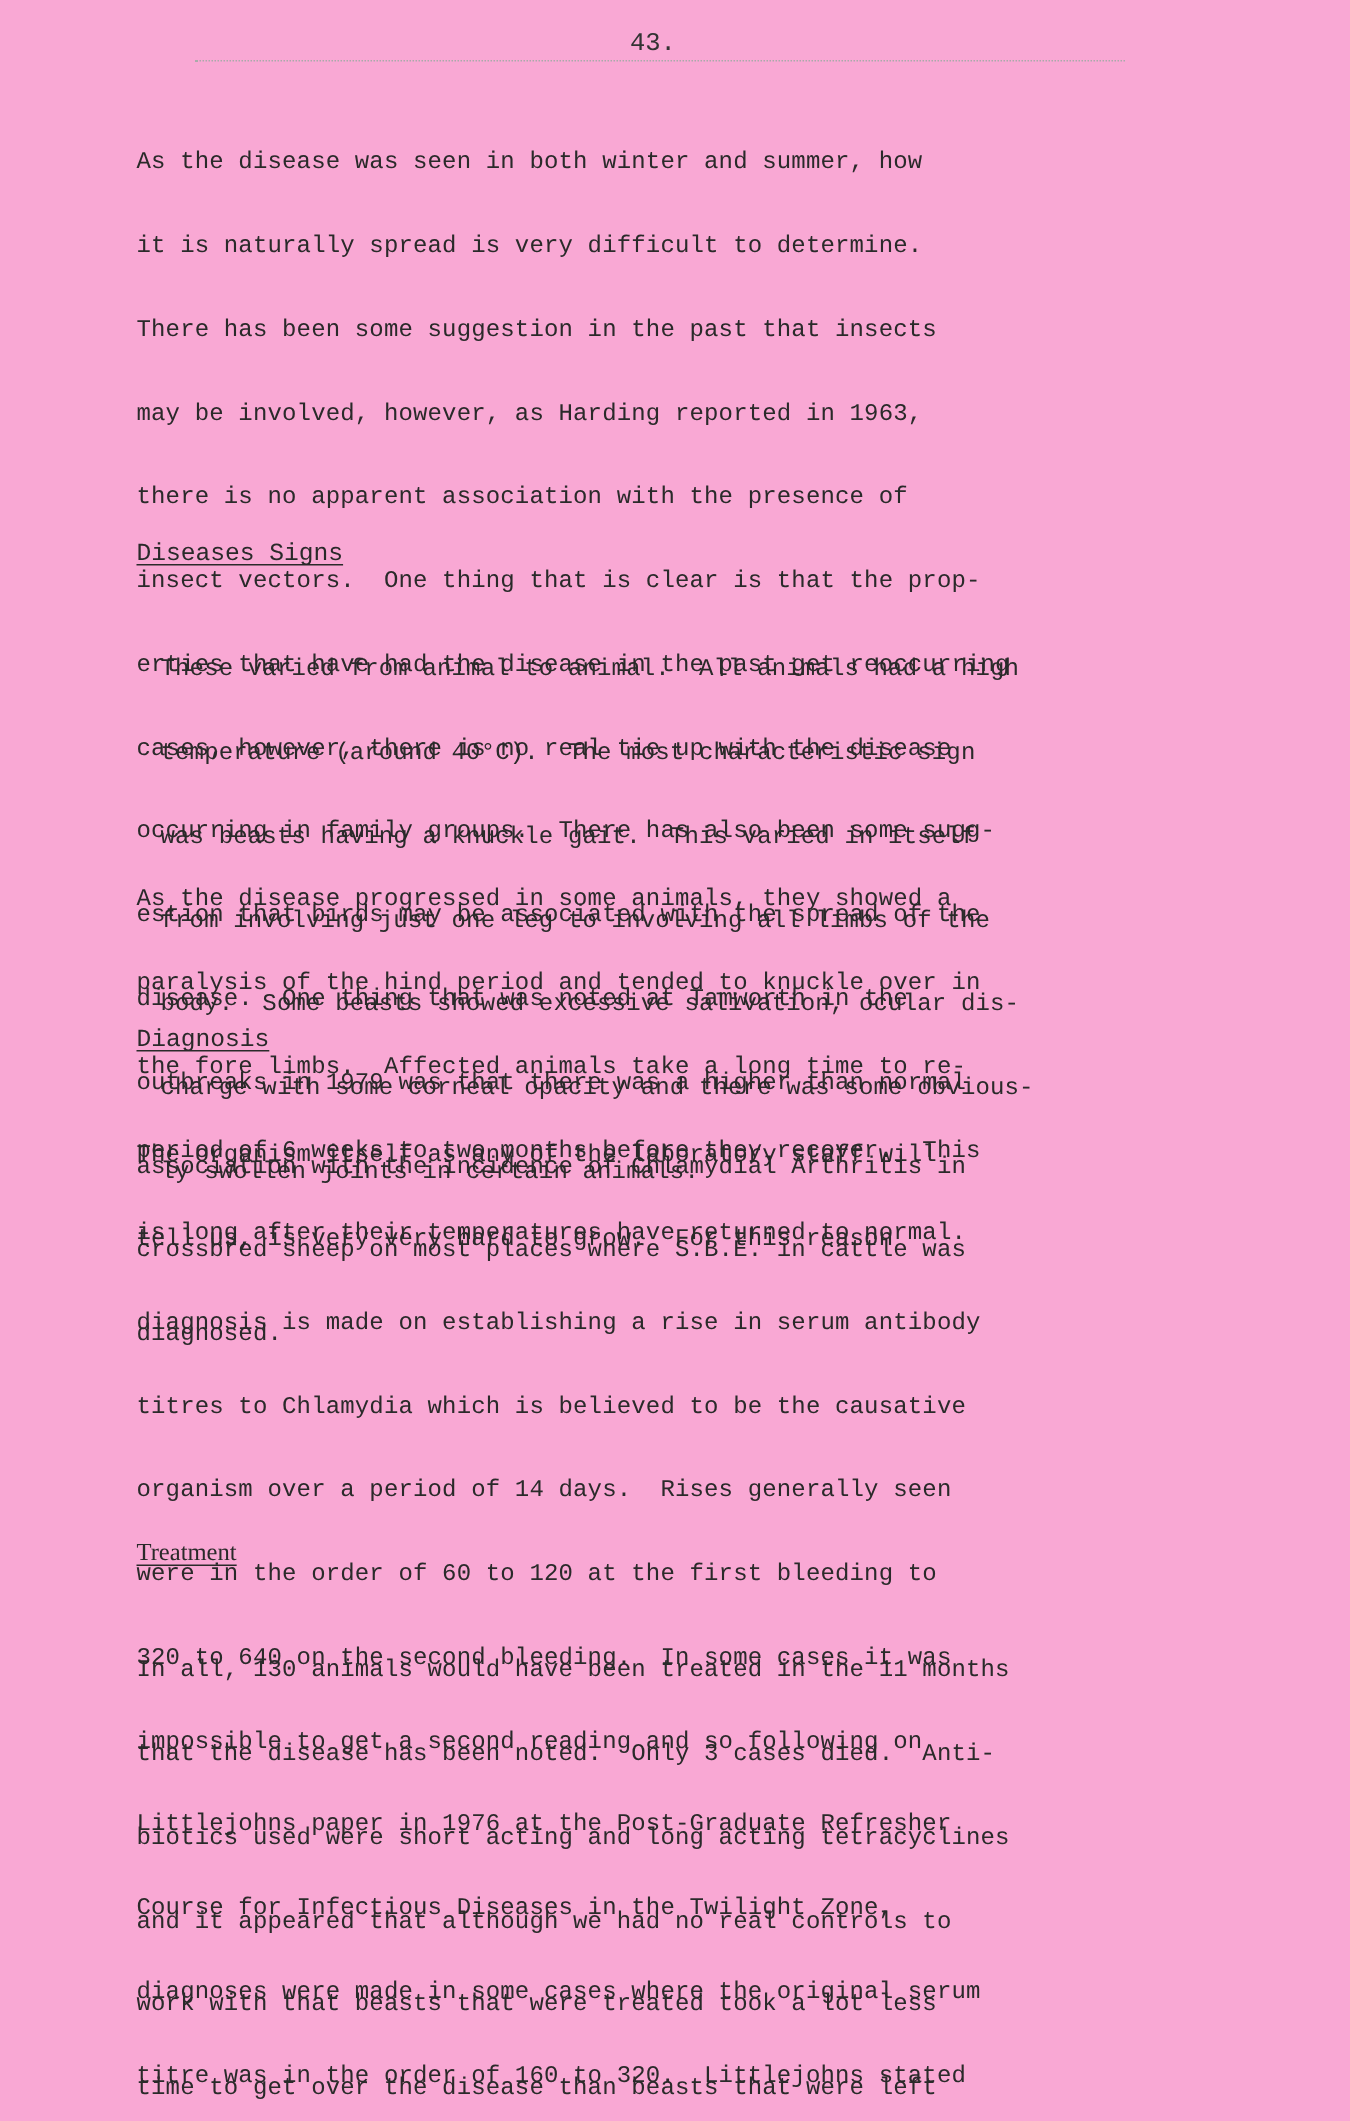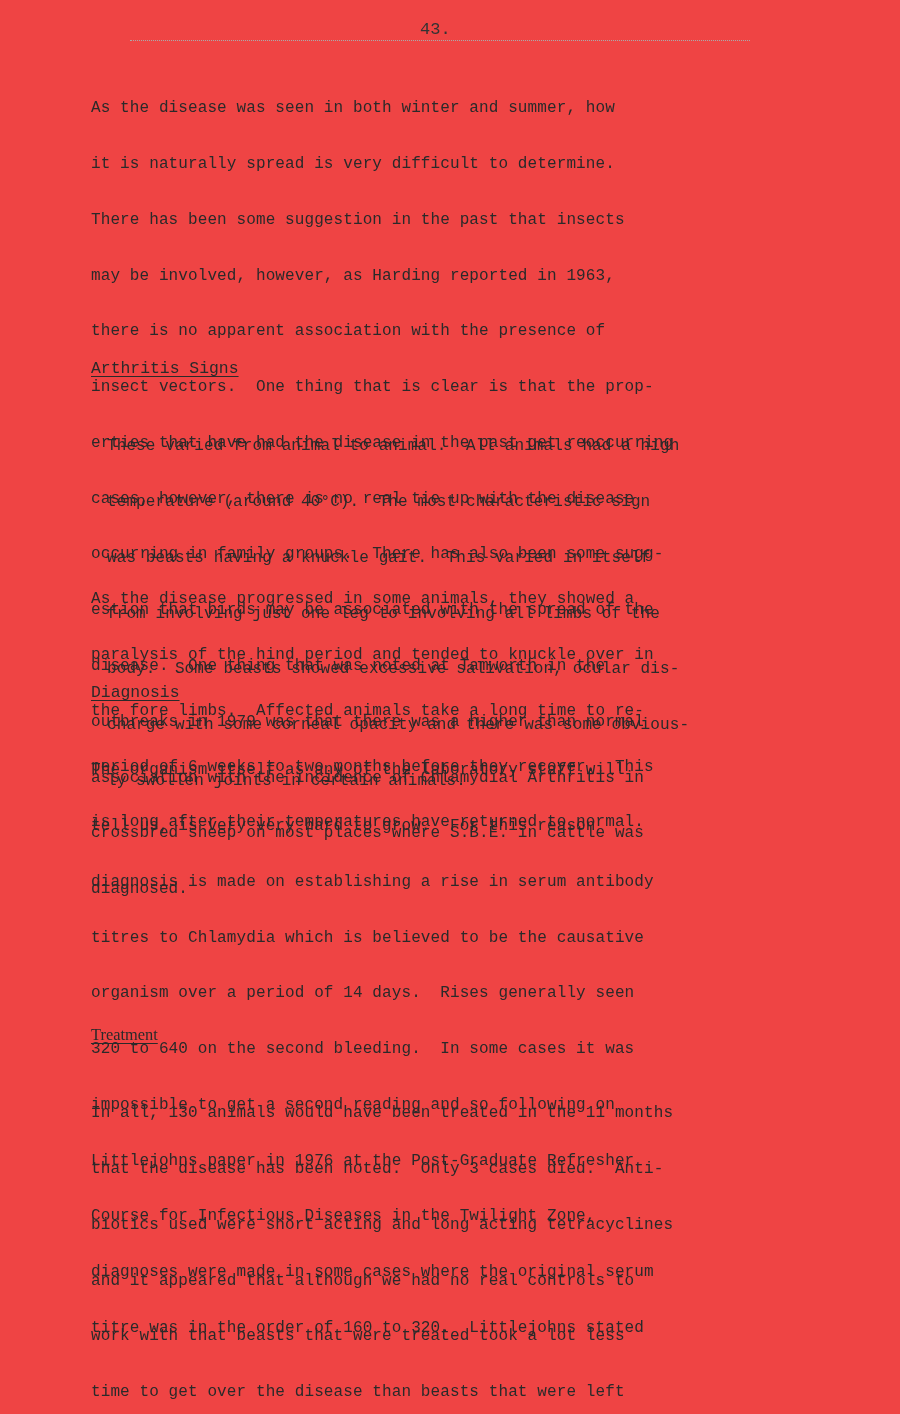--- a/index.html
+++ b/index.html
@@ -1,17 +1,17 @@
 <!DOCTYPE html>
 <html><head>
 <meta charset="utf-8">
 <style>
   html, body { margin: 0; padding: 0; background: #ffffff; }
   body { width: 900px; height: 1414px; position: relative; overflow: hidden; }
-  .page { position: absolute; left: 0; top: 0; width: 900px; height: 1414px; background: #ef4444; }
+  .page { position: absolute; left: 0; top: 0; width: 900px; height: 1414px; background: #f9a8d4; }
   .page-number {
     position: absolute; left: 420px; top: 20px;
     font-family: "Liberation Mono", "DejaVu Sans Mono", monospace;
     font-size: 17px; color: #333;
   }
   .header-rule {
     position: absolute; left: 130px; top: 40px; width: 620px; height: 0;
     border-top: 1px dotted #aaa;
   }
   .block {
@@ -47,21 +47,21 @@
     <span class="line">cases, however, there is no real tie up with the disease</span>
     <span class="line">occurring in family groups.  There has also been some sugg-</span>
     <span class="line">estion that birds may be associated with the spread of the</span>
     <span class="line">disease.  One thing that was noted at Tamworth in the</span>
     <span class="line">outbreaks in 1979 was that there was a higher than normal</span>
     <span class="line">association with the incidence of Chlamydial Arthritis in</span>
     <span class="line">crossbred sheep on most places where S.B.E. in cattle was</span>
     <span class="line">diagnosed.</span>
   </div>
 
-  <div class="heading" style="top:360px;">Arthritis Signs</div>
+  <div class="heading" style="top:360px;">Diseases Signs</div>
   <div class="block" style="top:400px;margin-left:16px;">
     <span class="line">These varied from animal to animal.  All animals had a high</span>
     <span class="line">temperature (around 40°C).  The most characteristic sign</span>
     <span class="line">was beasts having a knuckle gait.  This varied in itself</span>
     <span class="line">from involving just one leg to involving all limbs of the</span>
     <span class="line">body.  Some beasts showed excessive salivation, ocular dis-</span>
     <span class="line">charge with some corneal opacity and there was some obvious-</span>
     <span class="line">ly swollen joints in certain animals.</span>
   </div>
   <div class="block" style="top:553px;">
@@ -72,20 +72,21 @@
     <span class="line">is long after their temperatures have returned to normal.</span>
   </div>
 
   <div class="heading" style="top:684px;">Diagnosis</div>
   <div class="block" style="top:724px;">
     <span class="line">The organism itself as any of the laboratory staff will</span>
     <span class="line">tell us, is very very hard to grow.  For this reason</span>
     <span class="line">diagnosis is made on establishing a rise in serum antibody</span>
     <span class="line">titres to Chlamydia which is believed to be the causative</span>
     <span class="line">organism over a period of 14 days.  Rises generally seen</span>
+    <span class="line">were in the order of 60 to 120 at the first bleeding to</span>
     <span class="line">320 to 640 on the second bleeding.  In some cases it was</span>
     <span class="line">impossible to get a second reading and so following on</span>
     <span class="line">Littlejohns paper in 1976 at the Post-Graduate Refresher</span>
     <span class="line">Course for Infectious Diseases in the Twilight Zone,</span>
     <span class="line">diagnoses were made in some cases where the original serum</span>
     <span class="line">titre was in the order of 160 to 320.  Littlejohns stated</span>
     
     
     
   </div>

